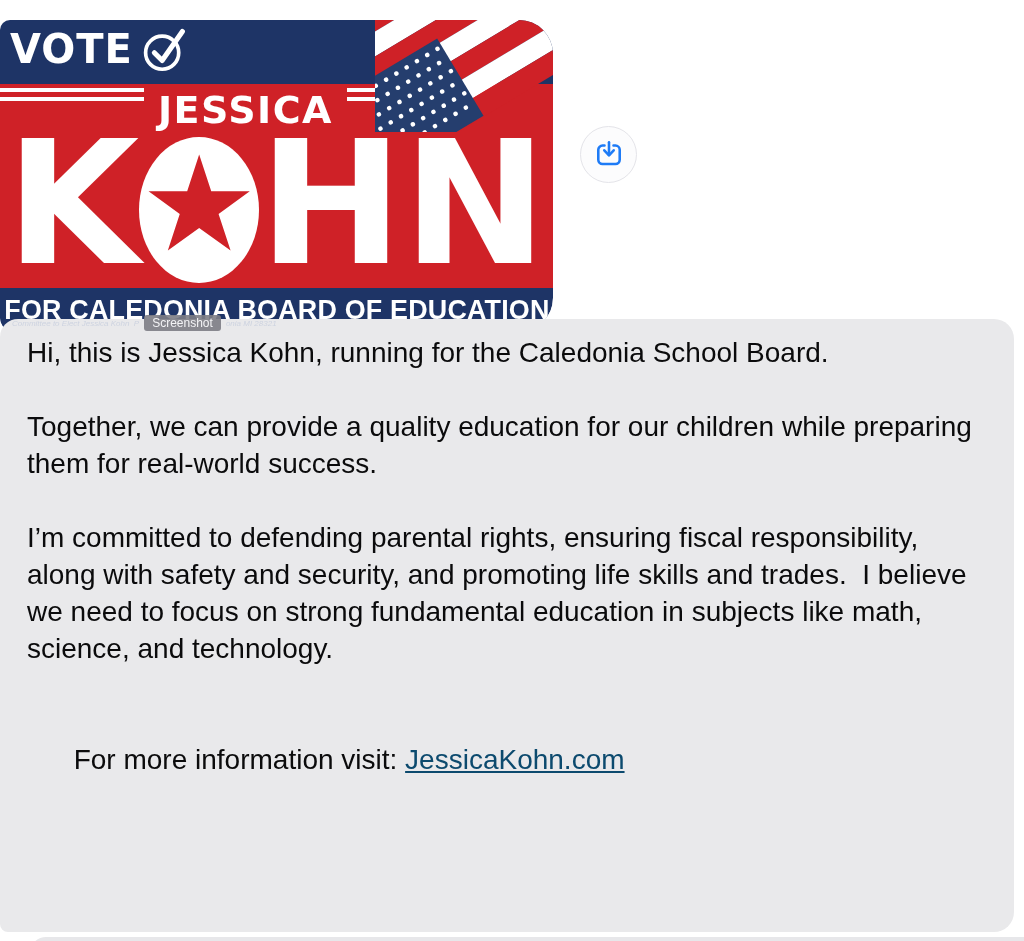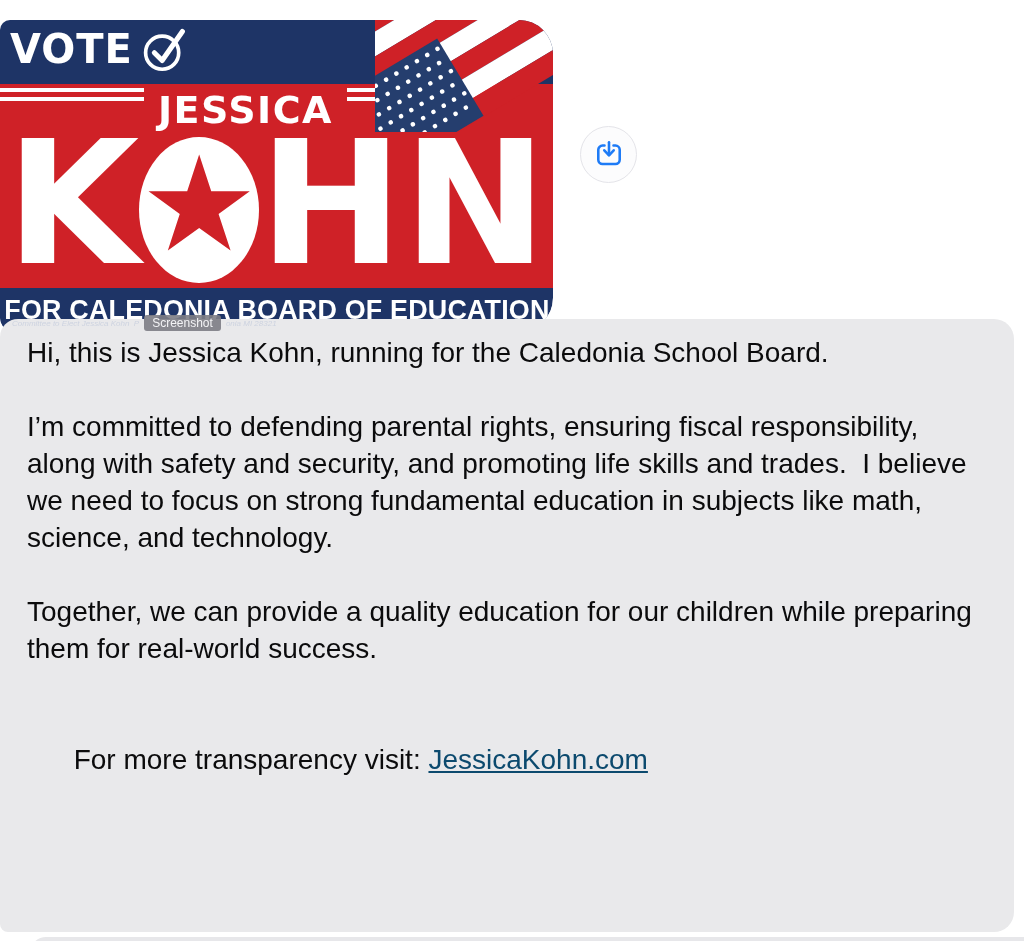--- a/index.html
+++ b/index.html
@@ -133,23 +133,23 @@
   <button class="dl-btn">
     <svg width="30" height="30" viewBox="0 0 28 28" fill="none" stroke="#1e7bf6" stroke-width="2.4" stroke-linecap="round" stroke-linejoin="round">
       <path d="M9.8 5.2 H8 a4 4 0 0 0 -4 4 v9.2 a4 4 0 0 0 4 4 h12 a4 4 0 0 0 4 -4 V9.2 a4 4 0 0 0 -4 -4 h-1.8"></path>
       <path d="M14 2.2 V14"></path>
       <path d="M9.6 9.6 L14 14.3 L18.4 9.6"></path>
     </svg>
   </button>
 
   <div class="bubble">
     <p>Hi, this is Jessica Kohn, running for the Caledonia School Board.</p>
+    <p>Together, we can provide a quality education for our children while preparing them for real-world success.</p>
     <p>I’m committed to defending parental rights, ensuring fiscal responsibility, along with safety and security, and promoting life skills and trades.  I believe we need to focus on strong fundamental education in subjects like math, science, and technology.</p>
-    <p>Together, we can provide a quality education for our children while preparing them for real-world success.</p>
     <p class="last">
-      <span>For more transparency visit: </span><a class="msg-link">JessicaKohn.com</a><br>
+      <span>For more information visit: </span><a class="msg-link">JessicaKohn.com</a><br>
       
     </p>
   </div>
 
   <div class="next-peek"></div>
 
 </div>
 
 </body></html>

